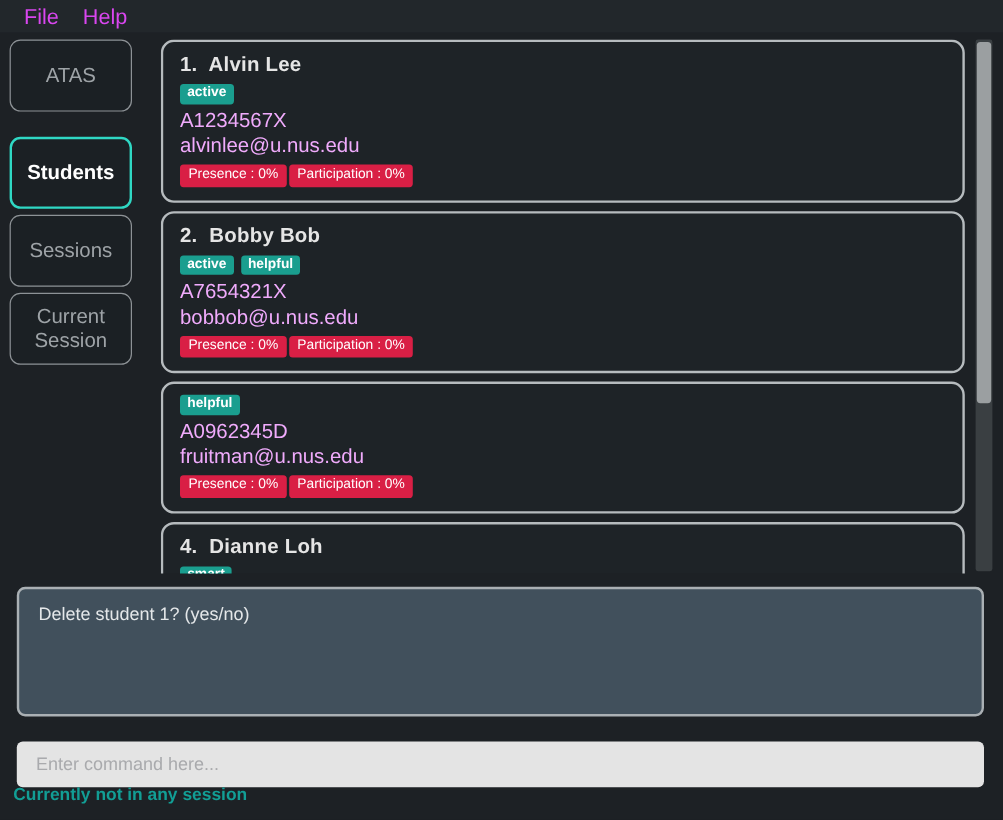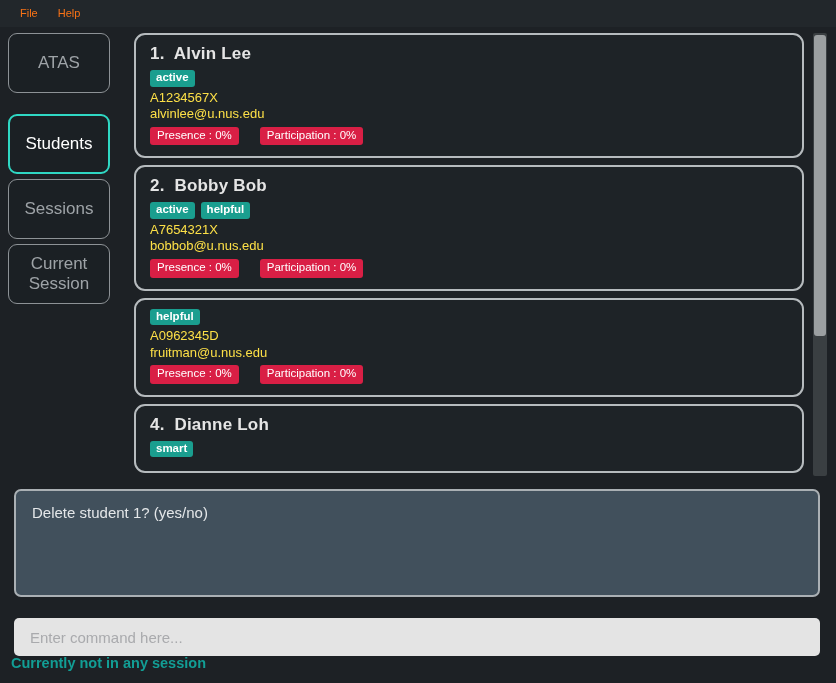--- a/index.html
+++ b/index.html
@@ -18,22 +18,22 @@
   
   .menubar {
     height: 27px;
     background: #22272b;
     display: flex;
     align-items: center;
     padding-left: 10px;
     box-sizing: border-box;
   }
   .menubar-item {
-    color: #f97316;
-    font-size: 11px;
+    color: #d946ef;
+    font-size: 18px;
     padding: 2px 10px;
     line-height: 1;
   }
 
   
   .main {
     position: absolute;
     left: 0;
     top: 27px;
     width: 836px;
@@ -61,21 +61,21 @@
     align-items: center;
     justify-content: center;
     text-align: center;
     box-sizing: border-box;
     line-height: 1.15;
     cursor: pointer;
   }
   .nav-btn.selected {
     border: 2px solid #2fd8c4;
     color: #ffffff;
-    font-weight: normal;
+    font-weight: bold;
     margin-top: 21px;
   }
 
   
   .list-wrap {
     flex: 1 1 auto;
     position: relative;
     overflow: hidden;
     padding-top: 6px;
     box-sizing: border-box;
@@ -112,27 +112,27 @@
   .tag {
     background: #1a9e8f;
     color: #ffffff;
     font-size: 11.5px;
     padding: 2px 6px 3px 6px;
     border-radius: 3px;
     line-height: 1;
     font-weight: bold;
   }
   .sid, .email {
-    color: #fde047;
-    font-size: 13px;
+    color: #f0abfc;
+    font-size: 17px;
     line-height: 1.28;
   }
   .metric-row {
     display: flex;
-    gap: 21px;
+    gap: 2px;
     margin-top: 4px;
   }
   .metric {
     background: #d91f45;
     color: #ffffff;
     font-size: 11.5px;
     padding: 3px 7px 4px 7px;
     border-radius: 3px;
     line-height: 1;
   }

